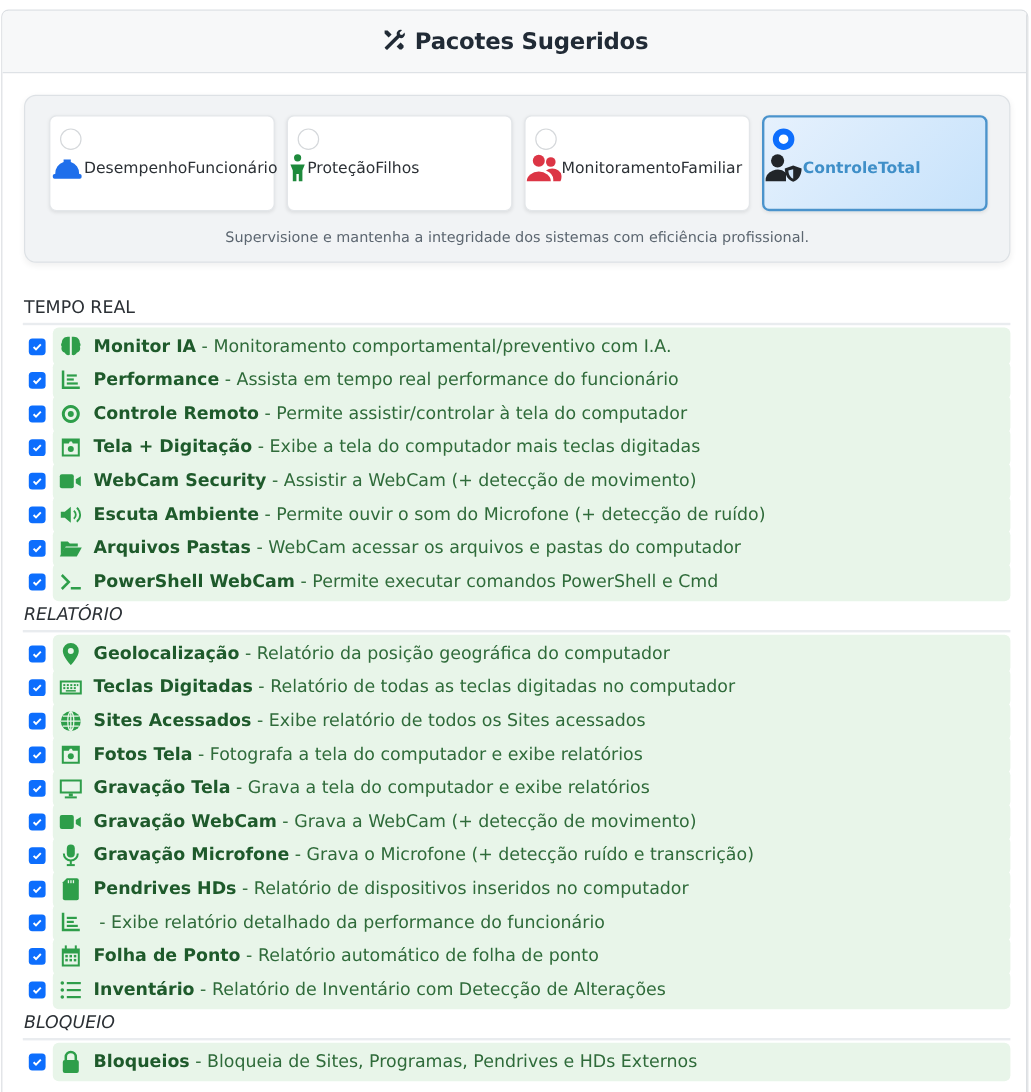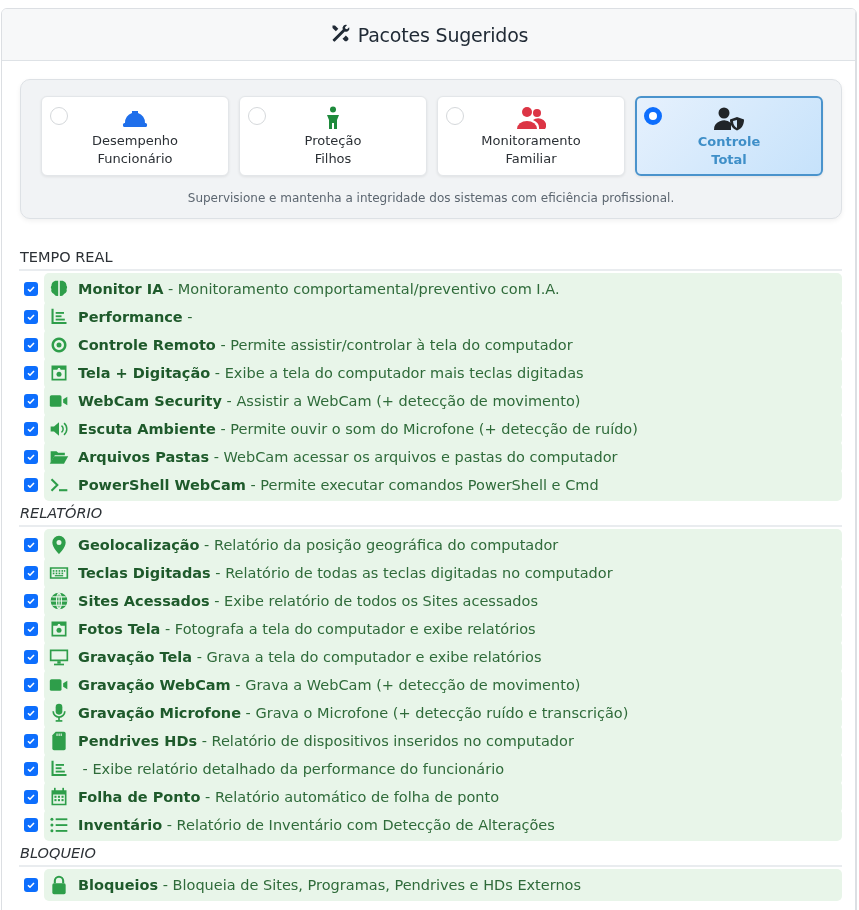--- a/index.html
+++ b/index.html
@@ -6,34 +6,34 @@
   html, body { width: 859px; height: 910px; overflow: hidden; background: #ffffff; }
   body { font-family: "DejaVu Sans", "Liberation Sans", sans-serif; color: #212529; }
   .card {
     position: absolute; left: 1px; top: 8px; width: 856px; height: 910px;
     border: 1px solid #dcdfe3; border-radius: 6px; background: #fff; overflow: hidden;
   }
   .card-header {
     height: 52px; background: #f7f8f9; border-bottom: 1px solid #dee2e6;
     display: flex; align-items: center; justify-content: center; gap: 8px;
   }
-  .card-header .title { font-size: 19px; font-weight: normal; color: #212b36; letter-spacing: -0.2px; }
+  .card-header .title { font-size: 19px; font-weight: bold; color: #212b36; letter-spacing: -0.2px; }
   .card-header svg { width: 20px; height: 20px; }
 
   .packages {
     position: absolute; left: 18px; top: 70px; width: 822px; height: 140px;
     background: #f1f3f5; border: 1px solid #dde1e5; border-radius: 10px;
     box-shadow: 0 2px 5px rgba(0,0,0,0.06);
   }
   .pkg-row { position: absolute; left: 20px; top: 16px; display: flex; gap: 10px; }
   .pkg {
     position: relative; width: 188px; height: 80px; background: #fff;
     border: 1px solid #e3e6e9; border-radius: 6px;
     box-shadow: 0 1px 3px rgba(0,0,0,0.08);
-    display: flex; flex-direction: column; align-items: center; justify-content: flex-start;
+    display: flex; align-items: center; justify-content: flex-start;
     padding-top: 8px; cursor: pointer;
   }
   .pkg .radio {
     position: absolute; left: 8px; top: 10px; width: 18px; height: 18px;
     border-radius: 50%; border: 1px solid #d5d8db; background: #fff;
   }
   .pkg.selected {
     background: linear-gradient(135deg, #e6f1fd 0%, #c6e2fb 100%);
     border: 2px solid #4a93cc;
   }
@@ -171,20 +171,21 @@
           <span class="ico">
             <svg viewBox="0 0 24 24" fill="#2e9e4a">
               <path d="M3 2h2.5v16H21v2.5H3z"></path>
               <rect x="8" y="6" width="10" height="2.2"></rect>
               <rect x="8" y="10" width="7" height="2.2"></rect>
               <rect x="8" y="14" width="11" height="2.2"></rect>
             </svg>
           </span>
           <span class="name">Performance</span>
           <span class="sep" style="white-space: pre;"> - </span>
+          <span class="desc">Assista em tempo real performance do funcionário</span>
         </span>
       </div>
       <div class="row">
         <span class="cb">
           <svg viewBox="0 0 10 10">
             <path d="M2 5.2l2 2 4-4.2" stroke="#fff" stroke-width="1.6" fill="none"></path>
           </svg>
         </span>
         <span class="row-body">
           <span class="ico">

